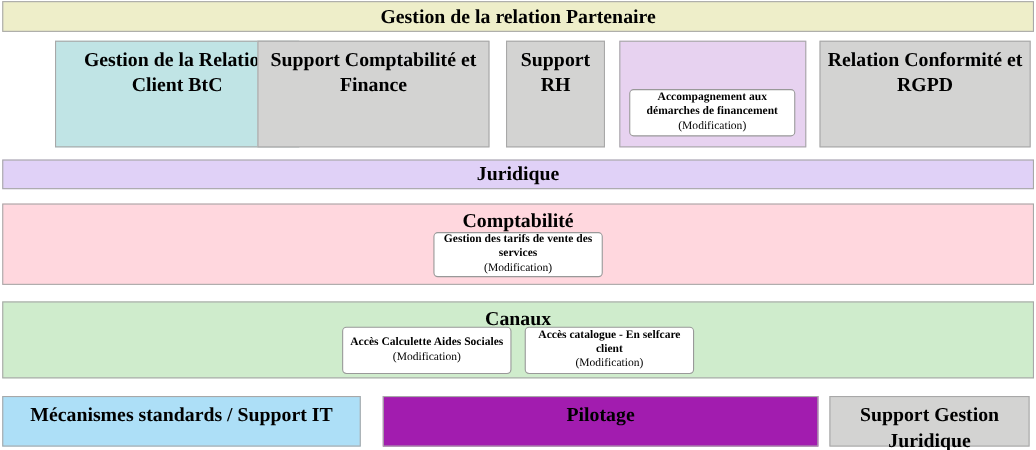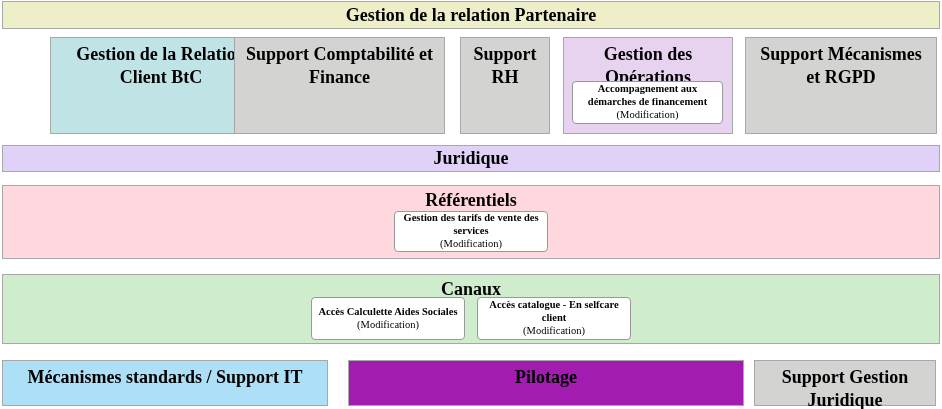--- a/index.html
+++ b/index.html
@@ -101,37 +101,36 @@
 
   <div class="block domain-row-block pos-d1" style="background-color: rgb(211, 211, 210);">
     <div class="btitle">Support Comptabilité et Finance</div>
   </div>
 
   <div class="block domain-row-block pos-d2" style="background-color: rgb(211, 211, 210);">
     <div class="btitle">Support RH</div>
   </div>
 
   <div class="block domain-row-block pos-d3" style="background-color: rgb(231, 210, 240);">
-    <div class="btitle">Gestion des Opérations</div>
     <div class="subbox">
       <div class="sub-title">Accompagnement aux démarches de financement</div>
       <div class="sub-note">(Modification)</div>
     </div>
   </div>
 
   <div class="block domain-row-block pos-d4" style="background-color: rgb(211, 211, 210);">
-    <div class="btitle">Support Mécanismes et RGPD</div>
+    <div class="btitle">Relation Conformité et RGPD</div>
   </div>
 
   <div class="block pos-band0 vcenter" style="background-color: rgb(224, 209, 247);">
     <div class="btitle">Juridique</div>
   </div>
 
   <div class="block pos-band1" style="background-color: rgb(255, 215, 222);">
-    <div class="btitle band-title">Référentiels</div>
+    <div class="btitle band-title">Comptabilité</div>
     <div class="subbox">
       <div class="sub-title">Gestion des tarifs de vente des services</div>
       <div class="sub-note">(Modification)</div>
     </div>
   </div>
 
   <div class="block pos-band2" style="background-color: rgb(207, 236, 204);">
     <div class="btitle band-title">Canaux</div>
     <div class="sub-row">
       <div class="subbox">

